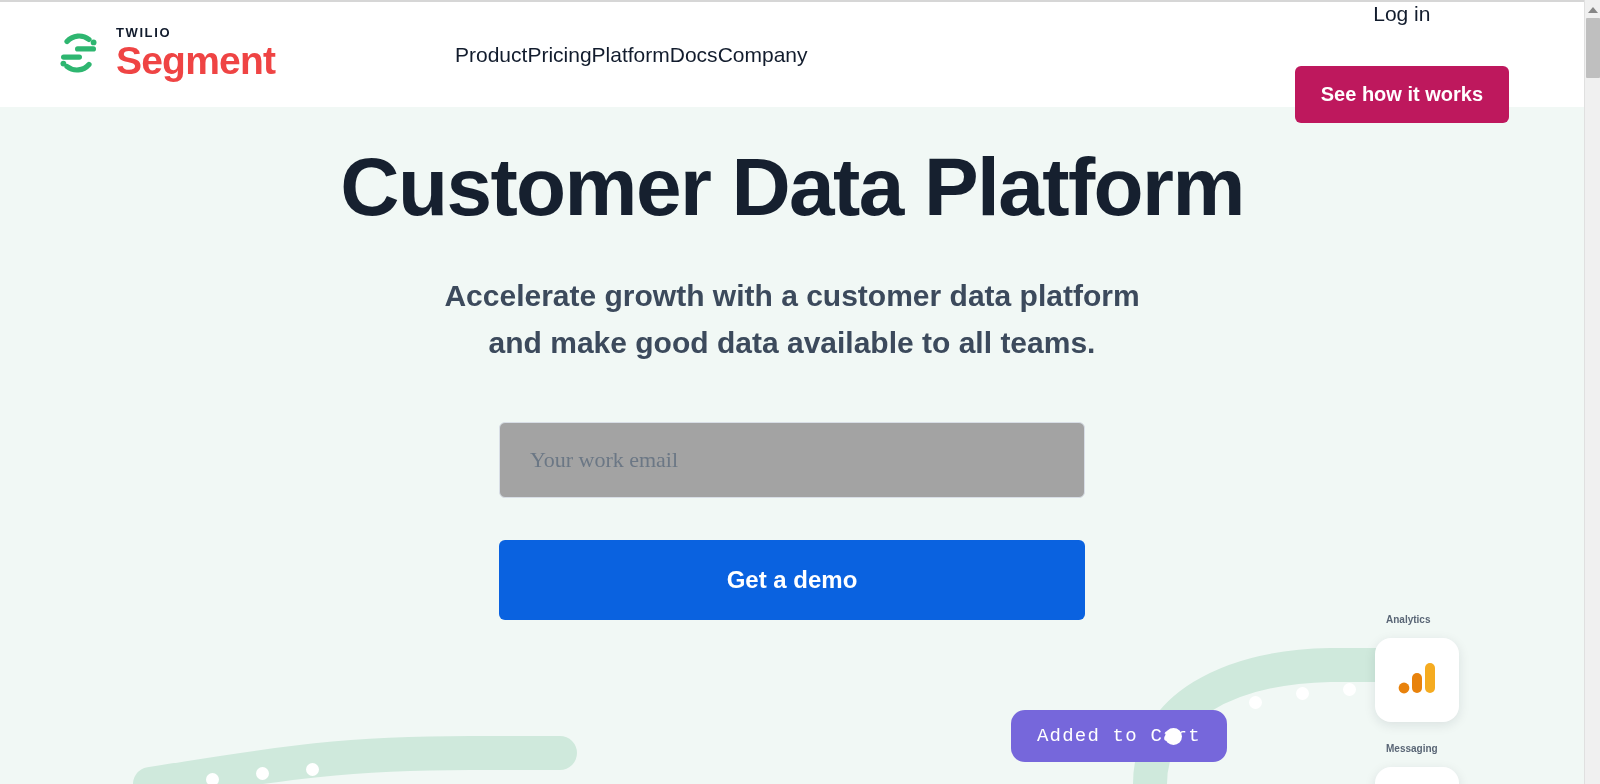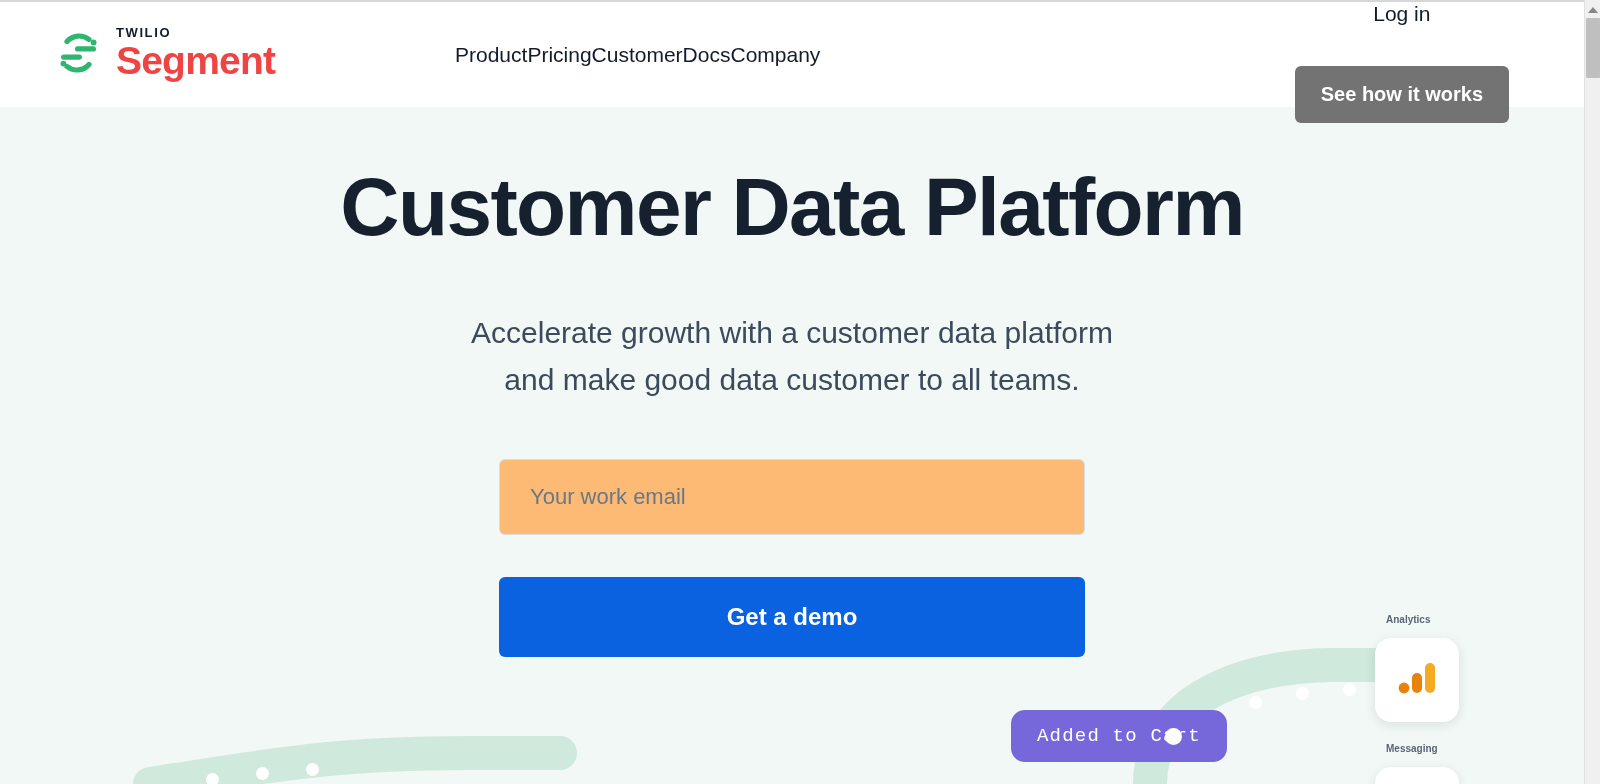--- a/index.html
+++ b/index.html
@@ -139,21 +139,21 @@
     gap: 40px;
     flex-direction: column;
   }
   .login-link {
     font-size: 21px;
     color: #121c2d;
     cursor: pointer;
     white-space: nowrap;
   }
   .cta-header {
-    background: #737373;
+    background: #be185d;
     color: #ffffff;
     font-size: 20px;
     font-weight: bold;
     border: none;
     border-radius: 6px;
     padding: 17px 26px;
     cursor: pointer;
     white-space: nowrap;
     font-family: "Liberation Sans", sans-serif;
   }
@@ -164,51 +164,51 @@
     width: 1584px;
     height: 677px;
     background: #f1f8f5;
     overflow: hidden;
   }
 
   .hero-inner {
     position: relative;
     z-index: 10;
     text-align: center;
-    padding-top: 57px;
+    padding-top: 37px;
   }
 
   .hero-title {
     font-size: 82px;
     font-weight: bold;
     color: #16202f;
     letter-spacing: -1.6px;
     line-height: 1.05;
   }
 
   .hero-sub {
-    margin-top: 60px;
+    margin-top: 43px;
     font-size: 30px;
     color: #3c4a5c;
     line-height: 1.55;
-    font-weight: normal;
+    font-weight: bold;
   }
 
   .email-input {
     display: block;
     margin: 56px auto 0 auto;
     width: 586px;
     height: 76px;
-    background: #fdba74;
+    background: #a3a3a3;
     border: 1px solid #d8dee6;
     border-radius: 6px;
     font-size: 22px;
     color: #16202f;
     padding: 0 30px;
-    font-family: Liberation Sans, sans-serif;
+    font-family: Liberation Serif, serif;
     outline: none;
   }
   .email-input::placeholder { color: #6b7785; }
 
   .cta-demo {
     display: block;
     margin: 42px auto 12px auto;
     width: 586px;
     height: 80px;
     background: #0a62e0;
@@ -293,21 +293,21 @@
         </span>
         <span class="logo-words">
           <span class="logo-twilio">TWILIO</span>
           <span class="logo-segment">Segment</span>
         </span>
       </div>
 
       <nav class="nav">
         <span class="nav-item">Product</span>
         <span class="nav-item">Pricing</span>
-        <span class="nav-item">Customer</span>
+        <span class="nav-item">Platform</span>
         <span class="nav-item">Docs</span>
         <span class="nav-item">Company</span>
       </nav>
 
       <div class="header-right">
         <span class="login-link">Log in</span>
         <button class="cta-header">See how it works</button>
       </div>
 
     </div>
@@ -350,21 +350,21 @@
         </span>
       </div>
 
       <span class="node-label" style="left:1386px; top:636px;">Messaging</span>
       <div class="node-card" style="left:1375px; top:660px; width:84px; height:84px;"></div>
 
       <div class="hero-inner">
         <h1 class="hero-title">Customer Data Platform</h1>
         <p class="hero-sub">
           <span>Accelerate growth with a customer data platform</span><br>
-          <span>and make good data customer to all teams.</span>
+          <span>and make good data available to all teams.</span>
         </p>
 
         <input class="email-input" type="email" placeholder="Your work email" style="">
 
         <button class="cta-demo">Get a demo</button>
       </div>
 
     </div>
   </div>
 

